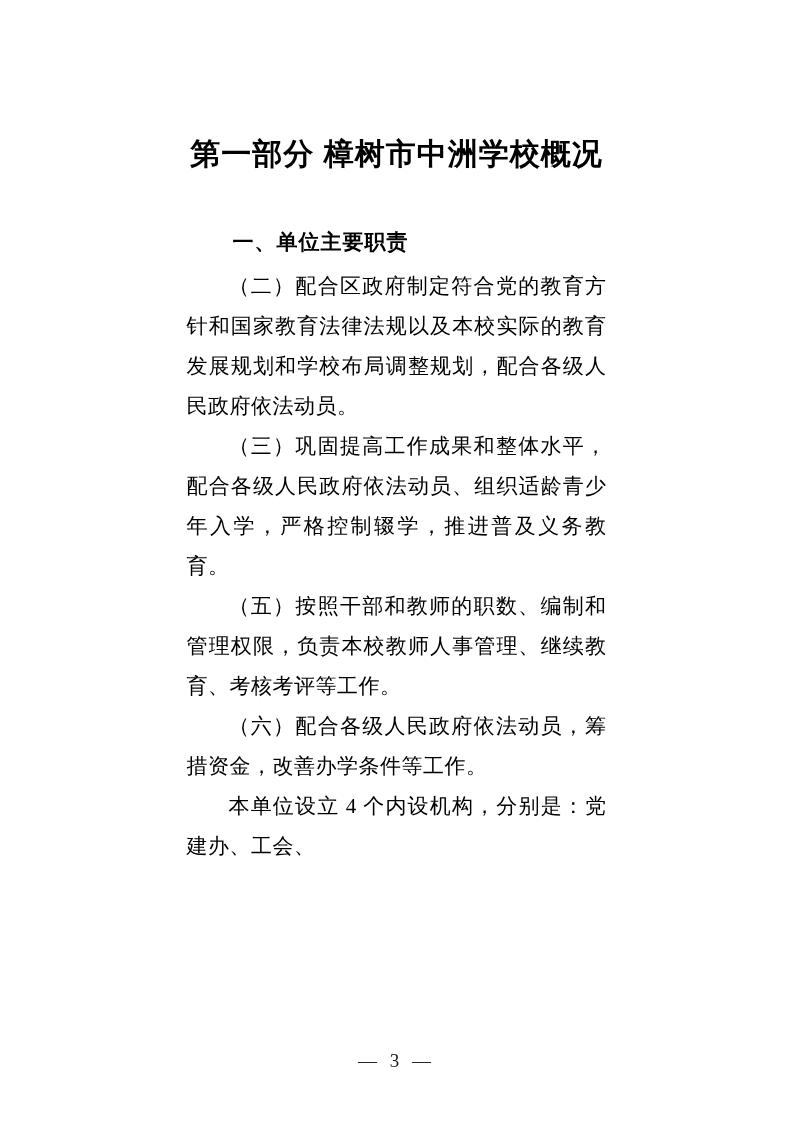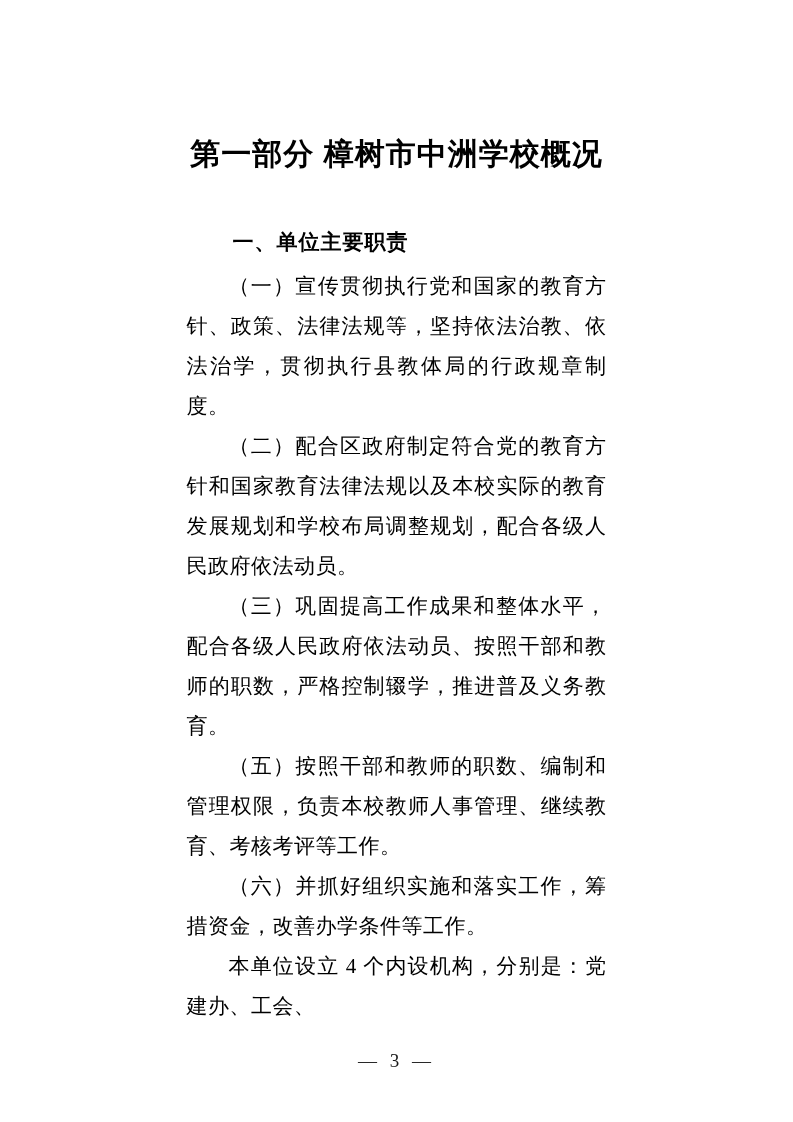--- a/index.html
+++ b/index.html
@@ -61,30 +61,29 @@
 </head>
 <body>
 
 <div class="page">
   <div class="content">
 
     <h1 class="doc-title">第一部分 樟树市中洲学校概况</h1>
 
     <h2 class="section-heading">一、单位主要职责</h2>
 
-    <p class="para">（一）宣传贯彻执行党和国家的教育方针、政策、法律法规等，坚持依法治教、依法治学，贯彻执行县教体局的行政规章制度。</p>
 
     <p class="para">（二）配合区政府制定符合党的教育方针和国家教育法律法规以及本校实际的教育发展规划和学校布局调整规划，配合各级人民政府依法动员。</p>
 
-    <p class="para">（三）巩固提高工作成果和整体水平，配合各级人民政府依法动员、按照干部和教师的职数，严格控制辍学，推进普及义务教育。</p>
+    <p class="para">（三）巩固提高工作成果和整体水平，配合各级人民政府依法动员、组织适龄青少年入学，严格控制辍学，推进普及义务教育。</p>
 
 
     <p class="para">（五）按照干部和教师的职数、编制和管理权限，负责本校教师人事管理、继续教育、考核考评等工作。</p>
 
-    <p class="para">（六）并抓好组织实施和落实工作，筹措资金，改善办学条件等工作。</p>
+    <p class="para">（六）配合各级人民政府依法动员，筹措资金，改善办学条件等工作。</p>
 
 
     <p class="para">本单位设立 4 个内设机构，分别是：党建办、工会、</p>
 
   </div>
 
   <div class="footer">— 3 —</div>
 </div>
 
 </body></html>

